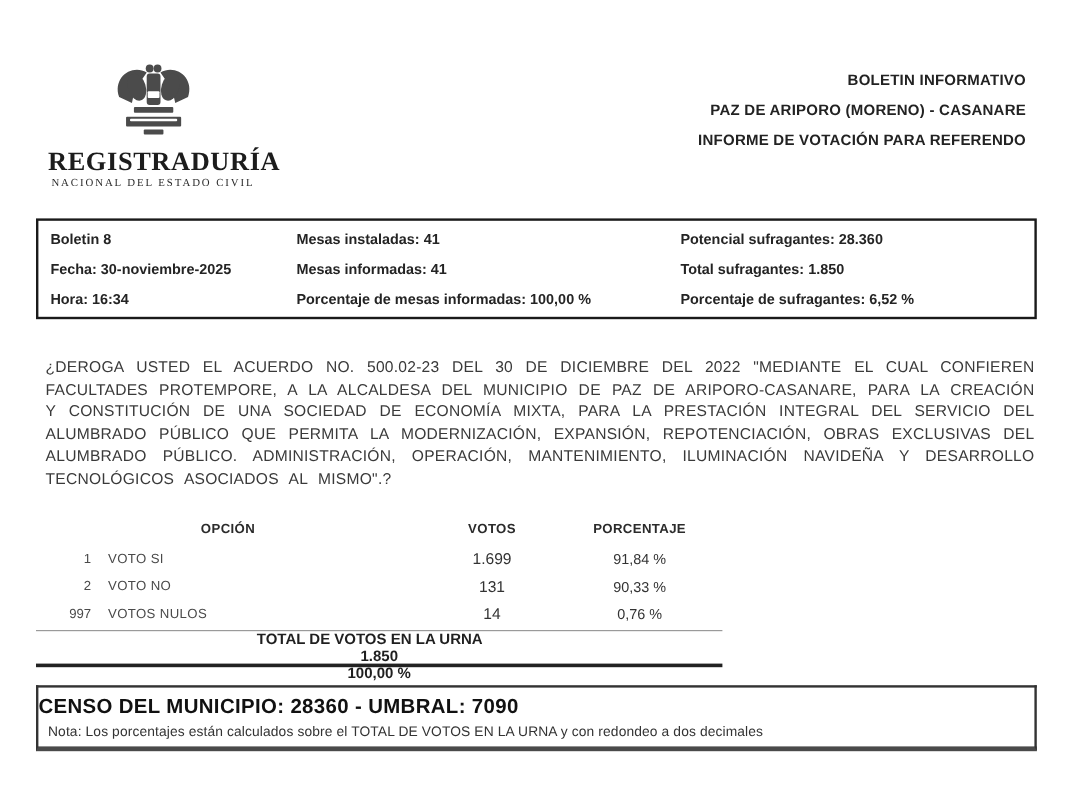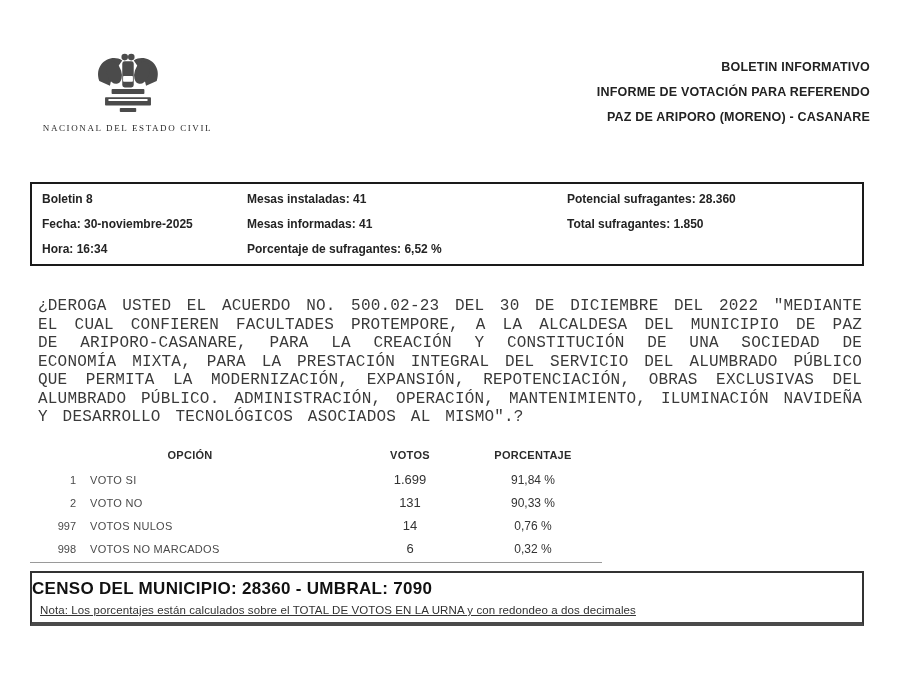--- a/index.html
+++ b/index.html
@@ -13,64 +13,64 @@
   .logo-word{
     font-family:"Liberation Serif","DejaVu Serif",serif;font-weight:bold;
     font-size:22px;letter-spacing:.5px;color:#1c1c1c;line-height:22px;margin-top:2px;
     white-space:nowrap;
   }
   .logo-sub{
     font-family:"Liberation Serif","DejaVu Serif",serif;font-weight:normal;
     font-size:9px;letter-spacing:1.6px;color:#2a2a2a;margin-top:1px;white-space:nowrap;
   }
   
-  .head-right{position:absolute;right:30px;top:55px;text-align:right;}
+  .head-right{position:absolute;right:45px;top:55px;text-align:right;}
   .head-right div{font-size:12.5px;font-weight:bold;color:#222;line-height:25px;letter-spacing:.2px;}
   
   .info-box{
     position:absolute;left:30px;top:182px;width:834px;height:84px;
     border:2px solid #1a1a1a;background:#fff;
     display:grid;grid-template-columns:205px 320px auto;grid-template-rows:1fr 1fr 1fr;
     padding:2px 0 2px 10px;box-sizing:border-box;align-items:center;
   }
   .info-box span{font-size:12px;font-weight:bold;color:#242424;white-space:nowrap;}
   
   .question{
     position:absolute;left:38px;top:297px;width:824px;
-    font-size:16px;line-height:18.5px;color:#3a3a3a;
-    text-align:justify;word-spacing:5px;letter-spacing:.2px;font-family:Liberation Mono, monospace;
+    font-size:13px;line-height:18.5px;color:#3a3a3a;
+    text-align:justify;word-spacing:5px;letter-spacing:.2px;
   }
   
   .results{position:absolute;left:30px;top:430px;width:572px;}
   .r-row{display:flex;align-items:center;height:23px;}
-  .r-head{height:22px;margin-bottom:2px;margin-top:14px;}
+  .r-head{height:22px;margin-bottom:2px;}
   .r-head span{font-size:11px;font-weight:bold;color:#2b2b2b;letter-spacing:.3px;}
   .c-opt{width:320px;text-align:center;}
   .c-votos{width:120px;text-align:center;}
   .c-pct{width:126px;text-align:center;}
   .r-num{width:46px;text-align:right;padding-right:14px;font-size:11px;color:#4a4a4a;}
   .r-label{width:260px;text-align:left;font-size:11px;color:#4a4a4a;letter-spacing:.3px;}
   .r-votos{width:120px;text-align:center;font-size:13px;color:#333;}
   .r-pct{width:126px;text-align:center;font-size:12px;color:#333;}
   .r-total{
-    height:27px;border-top:1px solid #9a9a9a;border-bottom:3px solid #222;margin-top:2px;
+    height:27px;border-top:1px solid #9a9a9a;border-bottom:3px solid #222;margin-top:2px;flex-direction:column;
   }
   .r-total .t-label{width:320px;padding-left:58px;box-sizing:border-box;text-align:left;
     font-size:12.5px;font-weight:bold;color:#1f1f1f;}
   .r-total .r-votos,.r-total .r-pct{font-weight:bold;font-size:12.5px;color:#1f1f1f;}
   
   .footer-box{
     position:absolute;left:30px;top:571px;width:834px;height:55px;
     border:2px solid #333;border-bottom:4px solid #4a4a4a;background:#fff;box-sizing:border-box;
   }
   .footer-title{
     text-align:left;font-size:17px;font-weight:bold;color:#111;
     margin-top:6px;letter-spacing:.3px;
   }
-  .footer-note{font-size:11.5px;color:#333;margin:5px 16px 0 8px;letter-spacing:.1px;text-decoration:underline;}
+  .footer-note{font-size:11.5px;color:#333;margin:5px 16px 0 8px;letter-spacing:.1px;}
 </style>
 </head>
 <body>
 
 <div class="page">
 
   <div class="logo-block">
     <svg class="emblem" viewBox="0 0 100 90" xmlns="http://www.w3.org/2000/svg">
       <g fill="#4b4b4b">
         <path d="M15,40 C8,20 28,6 43,15 C36,25 30,34 28,46 Z"></path>
@@ -82,37 +82,39 @@
         <rect x="43" y="16" width="14" height="32" rx="3"></rect>
         <rect x="30" y="50" width="40" height="6" rx="1"></rect>
         <rect x="22" y="60" width="56" height="10" rx="1"></rect>
         <rect x="40" y="73" width="20" height="5" rx="1"></rect>
       </g>
       <g fill="#ffffff">
         <rect x="44" y="34" width="12" height="7" rx="1"></rect>
         <rect x="26" y="62" width="48" height="2.5" rx="1"></rect>
       </g>
     </svg>
+    <div class="logo-word">REGISTRADURÍA</div>
     <div class="logo-sub">NACIONAL DEL ESTADO CIVIL</div>
   </div>
 
   <div class="head-right">
     <div>BOLETIN INFORMATIVO</div>
+    <div>PAZ DE ARIPORO (MORENO) - CASANARE</div>
     <div>INFORME DE VOTACIÓN PARA REFERENDO</div>
-    <div>PAZ DE ARIPORO (MORENO) - CASANARE</div>
   </div>
 
   <div class="info-box">
     <span>Boletin 8</span>
     <span>Mesas instaladas: 41</span>
     <span>Potencial sufragantes: 28.360</span>
     <span>Fecha: 30-noviembre-2025</span>
     <span>Mesas informadas: 41</span>
     <span>Total sufragantes: 1.850</span>
     <span>Hora: 16:34</span>
+    <span>Porcentaje de mesas informadas: 100,00 %</span>
     <span>Porcentaje de sufragantes: 6,52 %</span>
   </div>
 
   <div class="question">¿DEROGA USTED EL ACUERDO NO. 500.02-23 DEL 30 DE DICIEMBRE DEL 2022 "MEDIANTE EL CUAL CONFIEREN FACULTADES PROTEMPORE, A LA ALCALDESA DEL MUNICIPIO DE PAZ DE ARIPORO-CASANARE, PARA LA CREACIÓN Y CONSTITUCIÓN DE UNA SOCIEDAD DE ECONOMÍA MIXTA, PARA LA PRESTACIÓN INTEGRAL DEL SERVICIO DEL ALUMBRADO PÚBLICO QUE PERMITA LA MODERNIZACIÓN, EXPANSIÓN, REPOTENCIACIÓN, OBRAS EXCLUSIVAS DEL ALUMBRADO PÚBLICO. ADMINISTRACIÓN, OPERACIÓN, MANTENIMIENTO, ILUMINACIÓN NAVIDEÑA Y DESARROLLO TECNOLÓGICOS ASOCIADOS AL MISMO".?</div>
 
   <div class="results">
     <div class="r-row r-head">
       <span class="c-opt">OPCIÓN</span>
       <span class="c-votos">VOTOS</span>
       <span class="c-pct">PORCENTAJE</span>
@@ -129,26 +131,20 @@
       <span class="r-label">VOTO NO</span>
       <span class="r-votos">131</span>
       <span class="r-pct">90,33 %</span>
     </div>
     <div class="r-row">
       <span class="r-num">997</span>
       <span class="r-label">VOTOS NULOS</span>
       <span class="r-votos">14</span>
       <span class="r-pct">0,76 %</span>
     </div>
-    <div class="r-row">
-      <span class="r-num">998</span>
-      <span class="r-label">VOTOS NO MARCADOS</span>
-      <span class="r-votos">6</span>
-      <span class="r-pct">0,32 %</span>
-    </div>
 
     <div class="r-row r-total">
       <span class="t-label">TOTAL DE VOTOS EN LA URNA</span>
       <span class="r-votos">1.850</span>
       <span class="r-pct">100,00 %</span>
     </div>
   </div>
 
   <div class="footer-box">
     <div class="footer-title">CENSO DEL MUNICIPIO: 28360 - UMBRAL: 7090</div>

